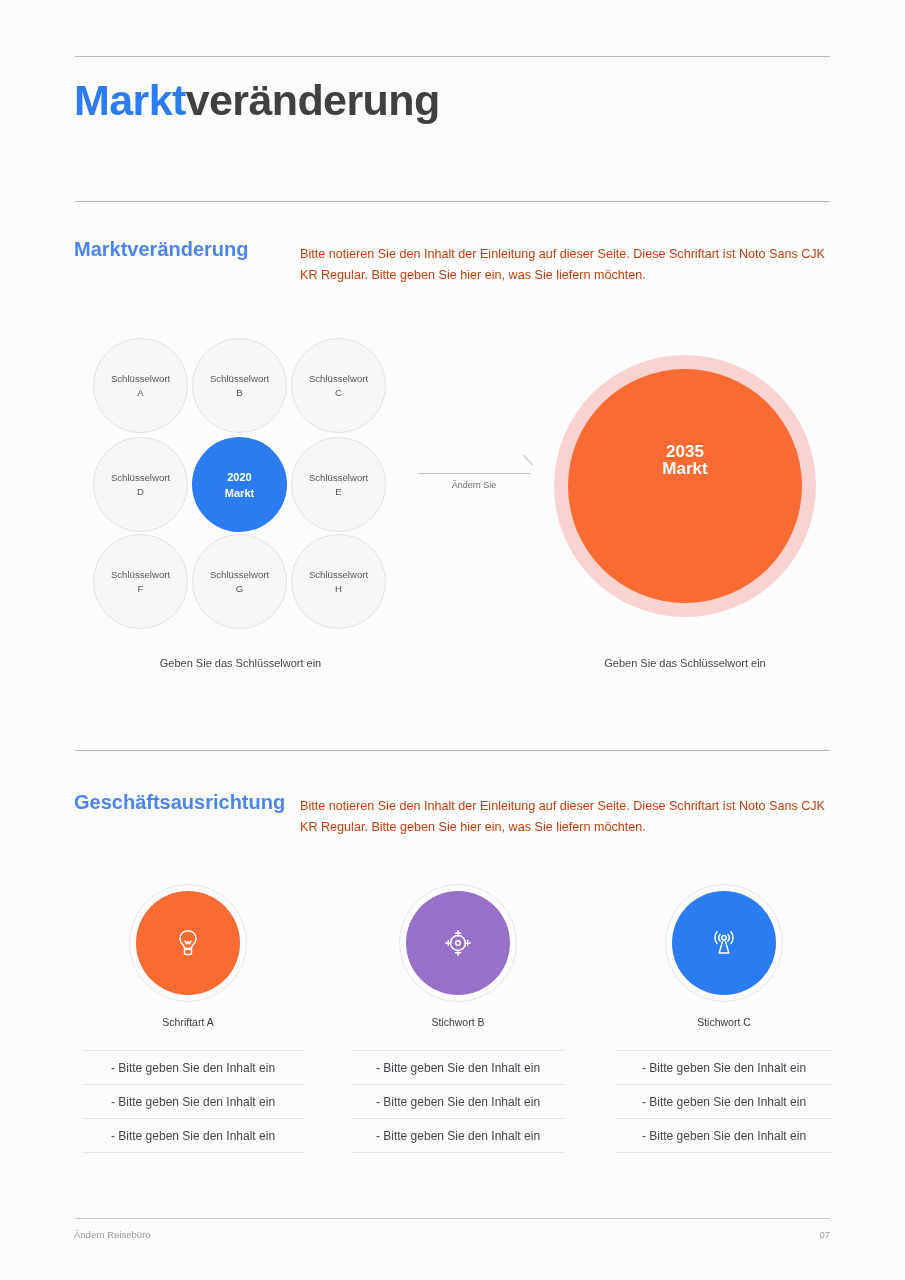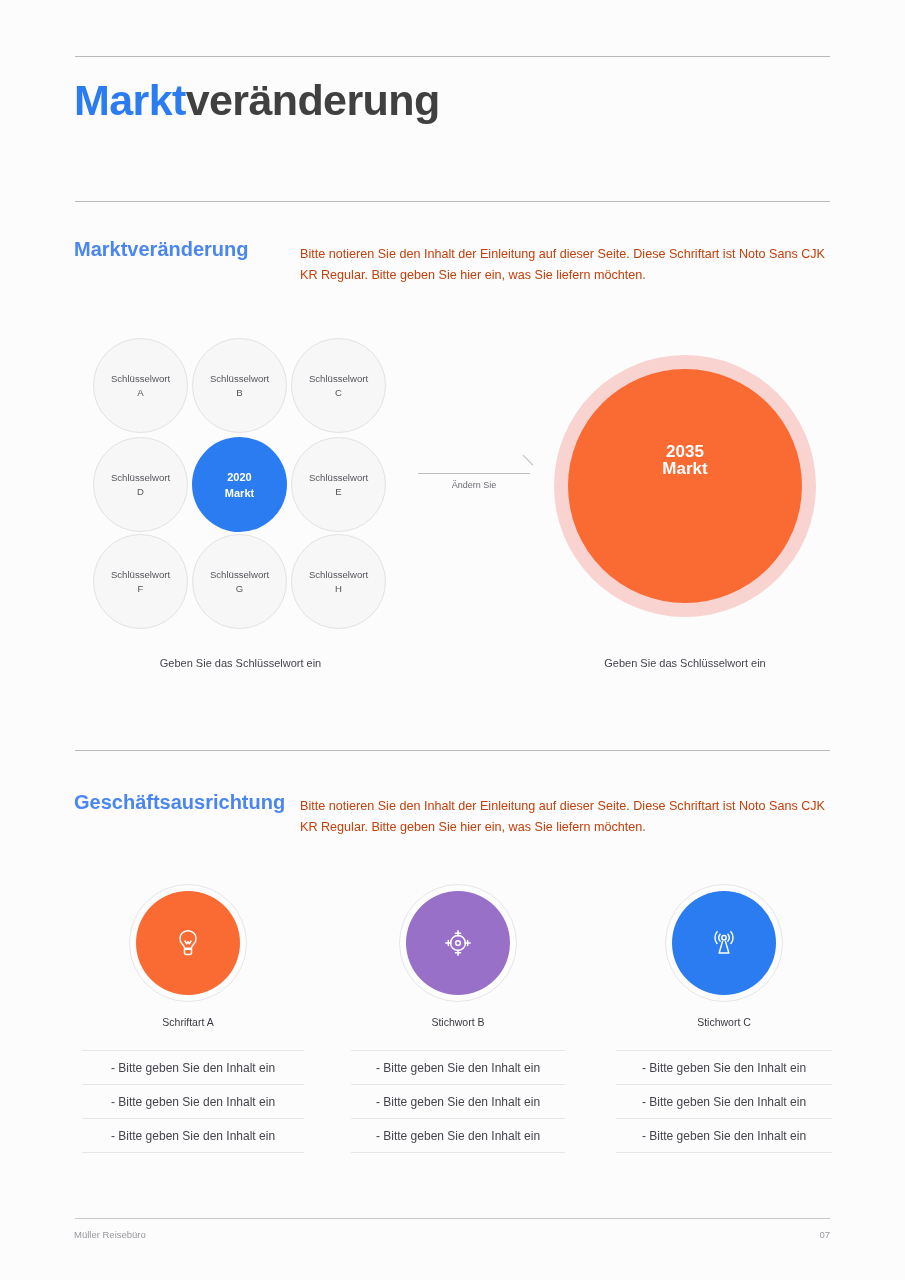--- a/index.html
+++ b/index.html
@@ -407,16 +407,16 @@
     </div>
     <div class="col-label">Stichwort C</div>
     <div class="list">
       <div class="list-row">- Bitte geben Sie den Inhalt ein</div>
       <div class="list-row">- Bitte geben Sie den Inhalt ein</div>
       <div class="list-row">- Bitte geben Sie den Inhalt ein</div>
     </div>
   </div>
 
   <div class="rule rule-foot"></div>
-  <div class="footer-left">Müller Reisebüro</div>
+  <div class="footer-left">Ändern Reisebüro</div>
   <div class="footer-right">07</div>
 
 </div>
 
 </body></html>

